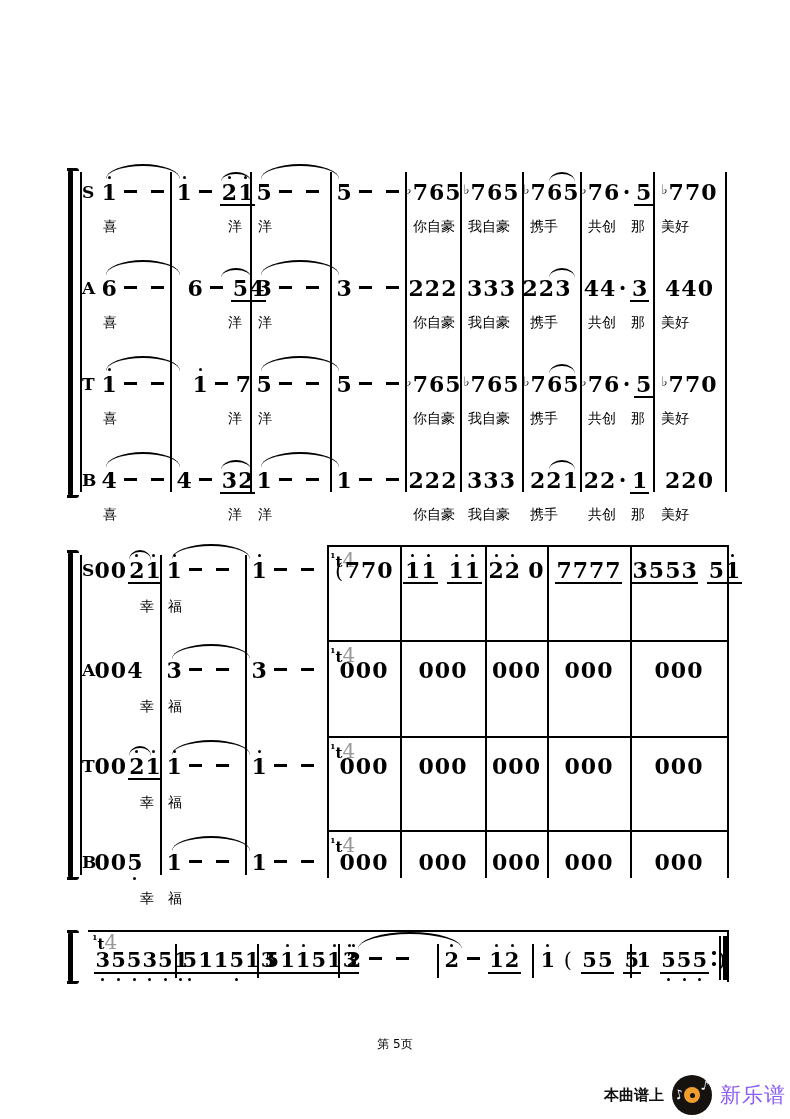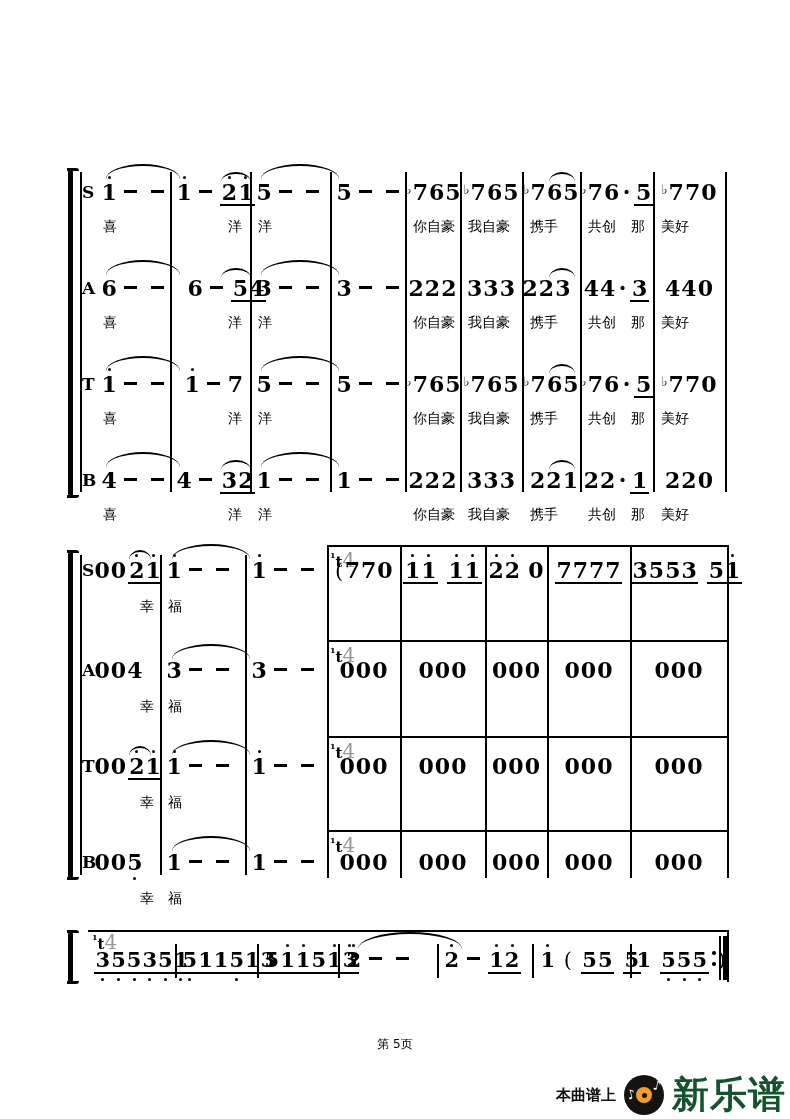--- a/index.html
+++ b/index.html
@@ -32,21 +32,21 @@
   .arc{border-top:2px solid #000;border-radius:50% 50% 0 0 / 100% 100% 0 0;}
   .tmark{font-family:"DejaVu Serif","Liberation Serif",serif;font-weight:bold;font-size:15px;line-height:16px;white-space:nowrap;}
   .tmark .sup{font-size:8px;vertical-align:9px;}
   .tmark .four{font-size:20px;color:#999;font-weight:normal;}
   .rdot{width:3.5px;height:3.5px;border-radius:50%;background:#000;}
   #pagenum{position:absolute;top:1036px;left:0;width:790px;text-align:center;font-size:12px;
            font-family:"DejaVu Sans","Liberation Sans",sans-serif;}
   #footer{position:absolute;top:1072px;left:0;width:786px;height:46px;display:flex;
           align-items:center;justify-content:flex-end;gap:8px;}
   .fprefix{font-family:"DejaVu Sans","Liberation Sans",sans-serif;font-size:15px;font-weight:bold;color:#111;}
-  .fbrand{font-family:"DejaVu Sans","Liberation Sans",sans-serif;font-size:37px;font-weight:bold;color:#14532d;letter-spacing:1px;}
+  .fbrand{font-family:"DejaVu Sans","Liberation Sans",sans-serif;font-size:21px;font-weight:normal;color:#8b5cf6;letter-spacing:1px;}
   .vinyl{position:relative;width:40px;height:40px;border-radius:50%;background:#151210;flex:0 0 auto;}
   .vinyl .vc{position:absolute;left:50%;top:50%;width:16px;height:16px;margin:-8px 0 0 -8px;border-radius:50%;}
   .vinyl .vh{position:absolute;left:50%;top:50%;width:5px;height:5px;margin:-2.5px 0 0 -2.5px;border-radius:50%;background:#151210;}
   .vinyl .vn{position:absolute;color:#fff;font-size:13px;font-family:"DejaVu Sans",sans-serif;line-height:13px;}
   .vinyl .vn1{left:3px;top:13px;transform:rotate(-14deg);}
   .vinyl .vn2{right:3px;top:4px;transform:rotate(10deg);}
 </style>
 </head>
 <body>
 
@@ -104,21 +104,21 @@
       <div class="lyr" style="left: 530px; top: 314px;">携手</div>
       <div class="lyr" style="left: 588px; top: 314px;">共创</div>
       <div class="lyr" style="left: 631px; top: 314px;">那</div>
       <div class="lyr" style="left: 661px; top: 314px;">美好</div>
       <div class="arc" style="left: 106px; top: 260px; width: 74px; height: 13px;"></div>
       <div class="arc" style="left: 261px; top: 260px; width: 78px; height: 13px;"></div>
       <div class="arc" style="left: 549px; top: 268px; width: 26px; height: 8px;"></div>
       <div class="arc" style="left: 221px; top: 268px; width: 30px; height: 8px;"></div>
       <div class="vlabel" style="left: 82px; top: 373px;">T</div>
       <div class="notes" style="left: 101px; top: 372px;"><span class="d"><span>1</span><span class="od"></span></span><span class="dash"></span><span class="dash"></span></div>
-      <div class="notes" style="left: 184px; top: 372px;"><span class="d"><span>1</span><span class="od"></span></span><span class="dash"></span><span class="d"><span>7</span></span></div>
+      <div class="notes" style="left: 192px; top: 372px;"><span class="d"><span>1</span><span class="od"></span></span><span class="dash"></span><span class="d"><span>7</span></span></div>
       <div class="notes" style="left: 256px; top: 372px;"><span class="d"><span>5</span></span><span class="dash"></span><span class="dash"></span></div>
       <div class="notes" style="left: 336px; top: 372px;"><span class="d"><span>5</span></span><span class="dash"></span><span class="dash"></span></div>
       <div class="notes center" style="left: 405px; top: 372px; width: 55px;"><span class="d"><span class="fl">♭</span><span>7</span></span><span class="d"><span>6</span></span><span class="d"><span>5</span></span></div>
       <div class="notes center" style="left: 460px; top: 372px; width: 62px;"><span class="d"><span class="fl">♭</span><span>7</span></span><span class="d"><span>6</span></span><span class="d"><span>5</span></span></div>
       <div class="notes center" style="left: 522px; top: 372px; width: 58px;"><span class="d"><span class="fl">♭</span><span>7</span></span><span class="d"><span>6</span></span><span class="d"><span>5</span></span></div>
       <div class="notes center" style="left: 580px; top: 372px; width: 73px;"><span class="d"><span class="fl">♭</span><span>7</span></span><span class="d"><span>6</span></span><span class="mdot">·</span><span class="grp"><span class="d"><span>5</span></span></span></div>
       <div class="notes center" style="left: 653px; top: 372px; width: 72px;"><span class="d"><span class="fl">♭</span><span>7</span></span><span class="d"><span>7</span></span><span class="d"><span>0</span></span></div>
       <div class="lyr" style="left: 103px; top: 410px;">喜</div>
       <div class="lyr" style="left: 228px; top: 410px;">洋</div>
       <div class="lyr" style="left: 258px; top: 410px;">洋</div>

